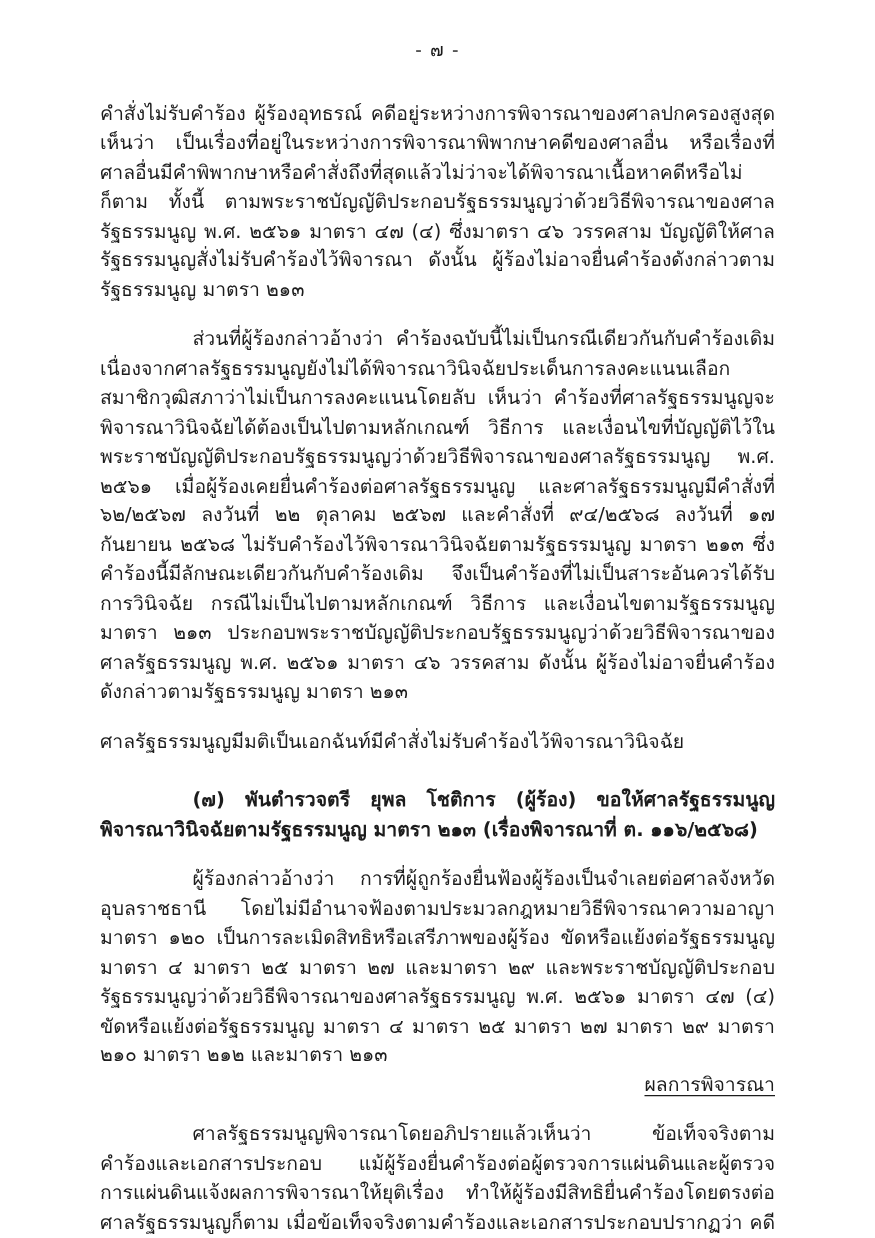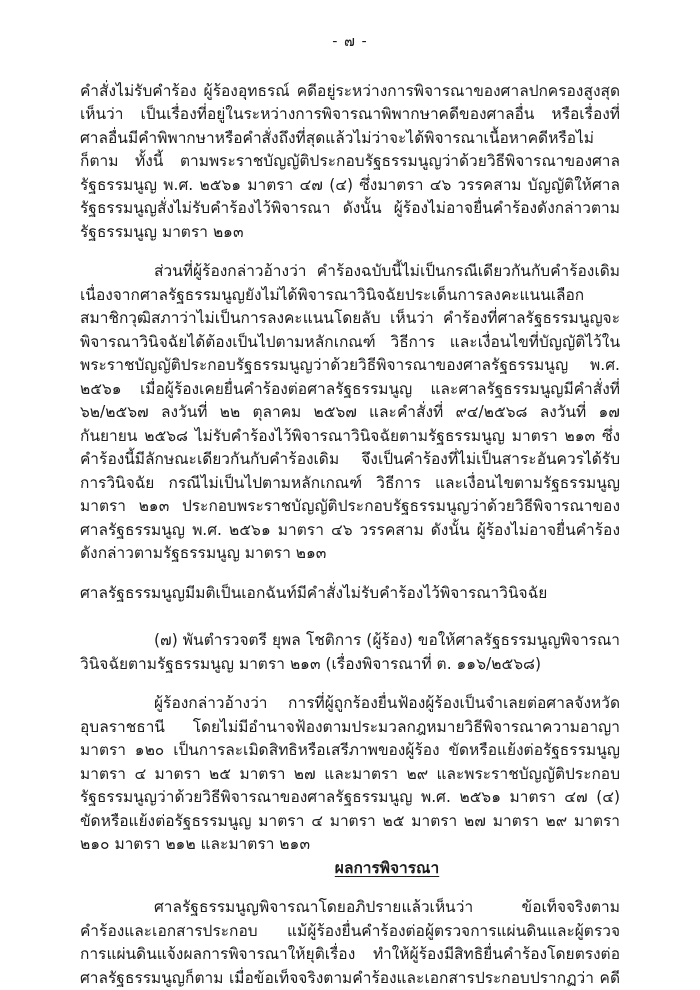--- a/index.html
+++ b/index.html
@@ -20,29 +20,29 @@
     text-align: center;
     font-size: 14.5px;
     letter-spacing: 1px;
     margin-bottom: 26px;
   }
   .body-text { text-align: justify; }
   p.para { text-align: justify; margin-top: 16px; }
   p.indent { text-indent: 74px; }
   p.center-line { text-indent: 0; }
   p.section-heading {
-    font-weight: normal;
+    font-weight: bold;
     text-indent: 74px;
     margin-top: 24px;
     text-align: justify;
   }
   p.result-heading {
-    font-weight: bold;
+    font-weight: normal;
     text-indent: 74px;
-    text-align: center;
+    text-align: right;
   }
   p.result-heading span { text-decoration: underline; text-underline-offset: 3px; }
 </style>
 </head>
 <body>
 
 <div class="page">
 
   <div class="page-number">- ๗ -</div>
 

